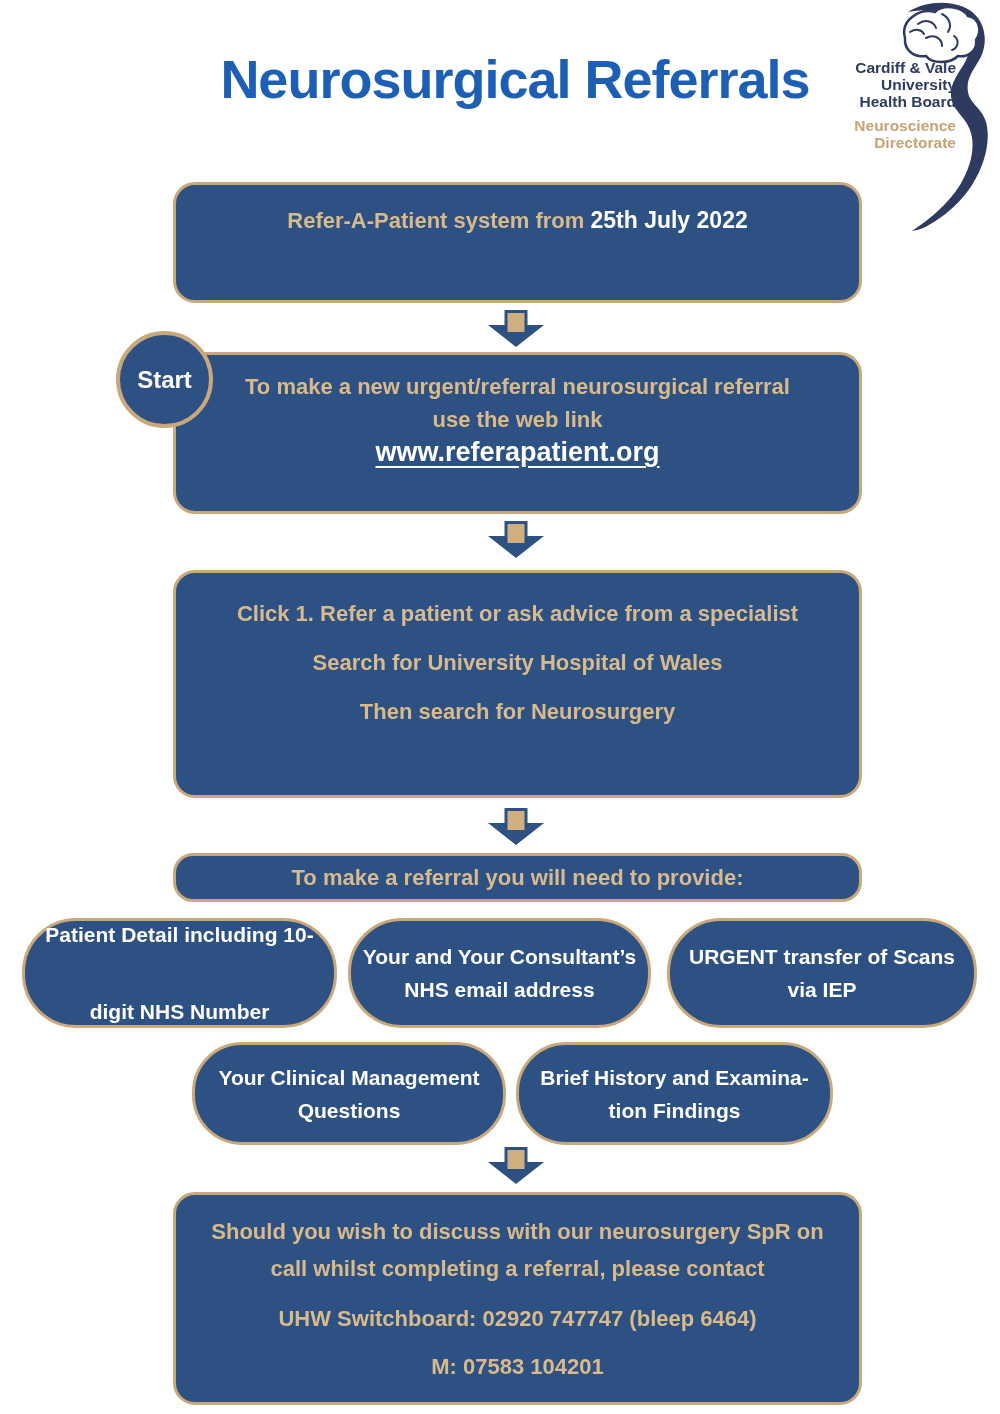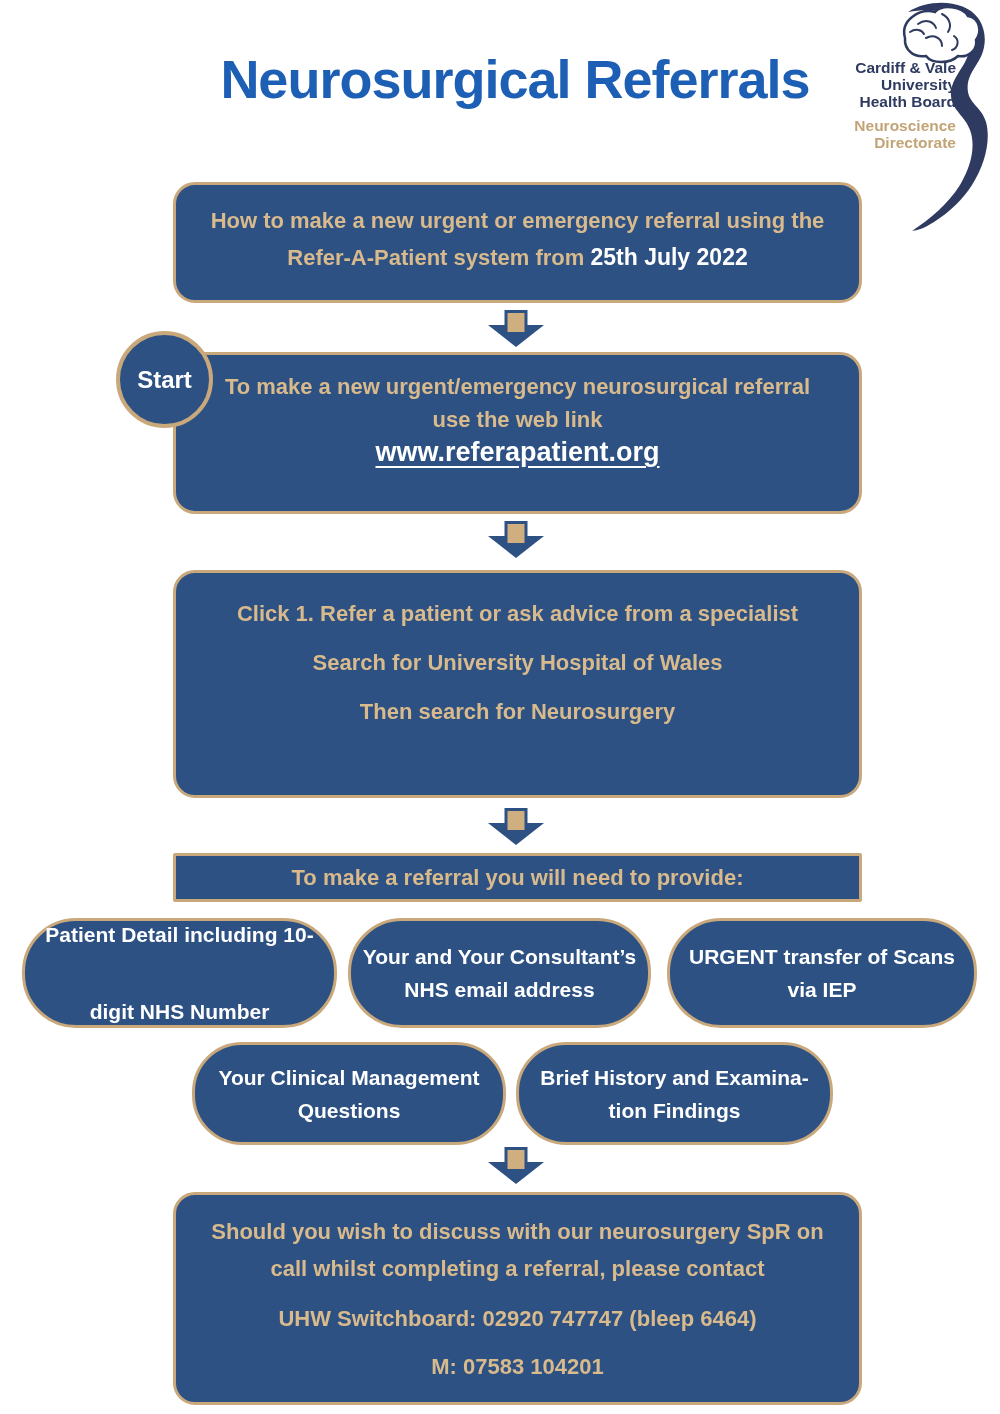--- a/index.html
+++ b/index.html
@@ -29,21 +29,21 @@
     display:flex; align-items:center; justify-content:center; z-index:5;
   }
   .weblink-box { left:173px; top:352px;  width:689px; height:162px; padding-top:15px; line-height:33px; }
   .weblink-box .weblink {
     display:inline-block; color:#ffffff; font-size:27px;
     text-decoration:underline; text-underline-offset:5px; cursor:pointer;
   }
   .steps-box   { left:173px; top:570px;  width:689px; height:228px; padding-top:16px; line-height:49px; }
 
   .provide-bar {
-    border-radius:2px; left:173px; top:853px; width:689px; height:49px;
+    border-radius:20px; left:173px; top:853px; width:689px; height:49px;
     display:flex; align-items:center; justify-content:center;
   }
 
   .pill {
     border-radius:54px; color:#ffffff; font-size:21px; line-height:33px;
     display:flex; flex-direction:column; align-items:center; justify-content:center;
   }
   .pill-1 { left:22px;  top:918px;  width:315px; height:110px;gap:44px; }
   .pill-2 { left:348px; top:918px;  width:303px; height:110px; }
   .pill-3 { left:667px; top:918px;  width:310px; height:110px; }
@@ -82,35 +82,34 @@
     <path fill="none" stroke="#2e3a5f" stroke-width="2" stroke-linecap="round" d="M 88 24 C 96 18 104 22 106 28 M 112 14 C 120 18 122 26 118 32
          M 96 38 C 104 34 112 38 112 46 M 124 36 C 130 40 128 48 122 50 M 80 32 C 86 28 92 30 94 34"></path>
     <text class="logo-org-text" x="126" y="73" text-anchor="end">Cardiff &amp; Vale</text>
     <text class="logo-org-text" x="126" y="90" text-anchor="end">University</text>
     <text class="logo-org-text" x="126" y="107" text-anchor="end">Health Board</text>
     <text class="logo-dept-text" x="126" y="131" text-anchor="end">Neuroscience</text>
     <text class="logo-dept-text" x="126" y="148" text-anchor="end">Directorate</text>
   </svg>
 
   <div class="navy-box intro-box">
-    <div>How to make a new urgent or emergency referral using the</div>
     <div><span>Refer-A-Patient system from </span><span class="hl">25th July 2022</span></div>
   </div>
 
   <svg class="down-arrow arrow-1" viewBox="0 0 58 38">
     <polygon points="1,15 57,15 29,37" fill="#2d5183"></polygon>
     <rect x="19" y="1.5" width="20" height="22" fill="#cfae80" stroke="#2d5183" stroke-width="3"></rect>
   </svg>
 
   <div class="start-badge">
     <span>Start</span>
   </div>
 
   <div class="navy-box weblink-box">
-    <div>To make a new urgent/emergency neurosurgical referral</div>
+    <div>To make a new urgent/referral neurosurgical referral</div>
     <div>use the web link</div>
     <span class="weblink">www.referapatient.org</span>
   </div>
 
   <svg class="down-arrow arrow-2" viewBox="0 0 58 38">
     <polygon points="1,15 57,15 29,37" fill="#2d5183"></polygon>
     <rect x="19" y="1.5" width="20" height="22" fill="#cfae80" stroke="#2d5183" stroke-width="3"></rect>
   </svg>
 
   <div class="navy-box steps-box">

